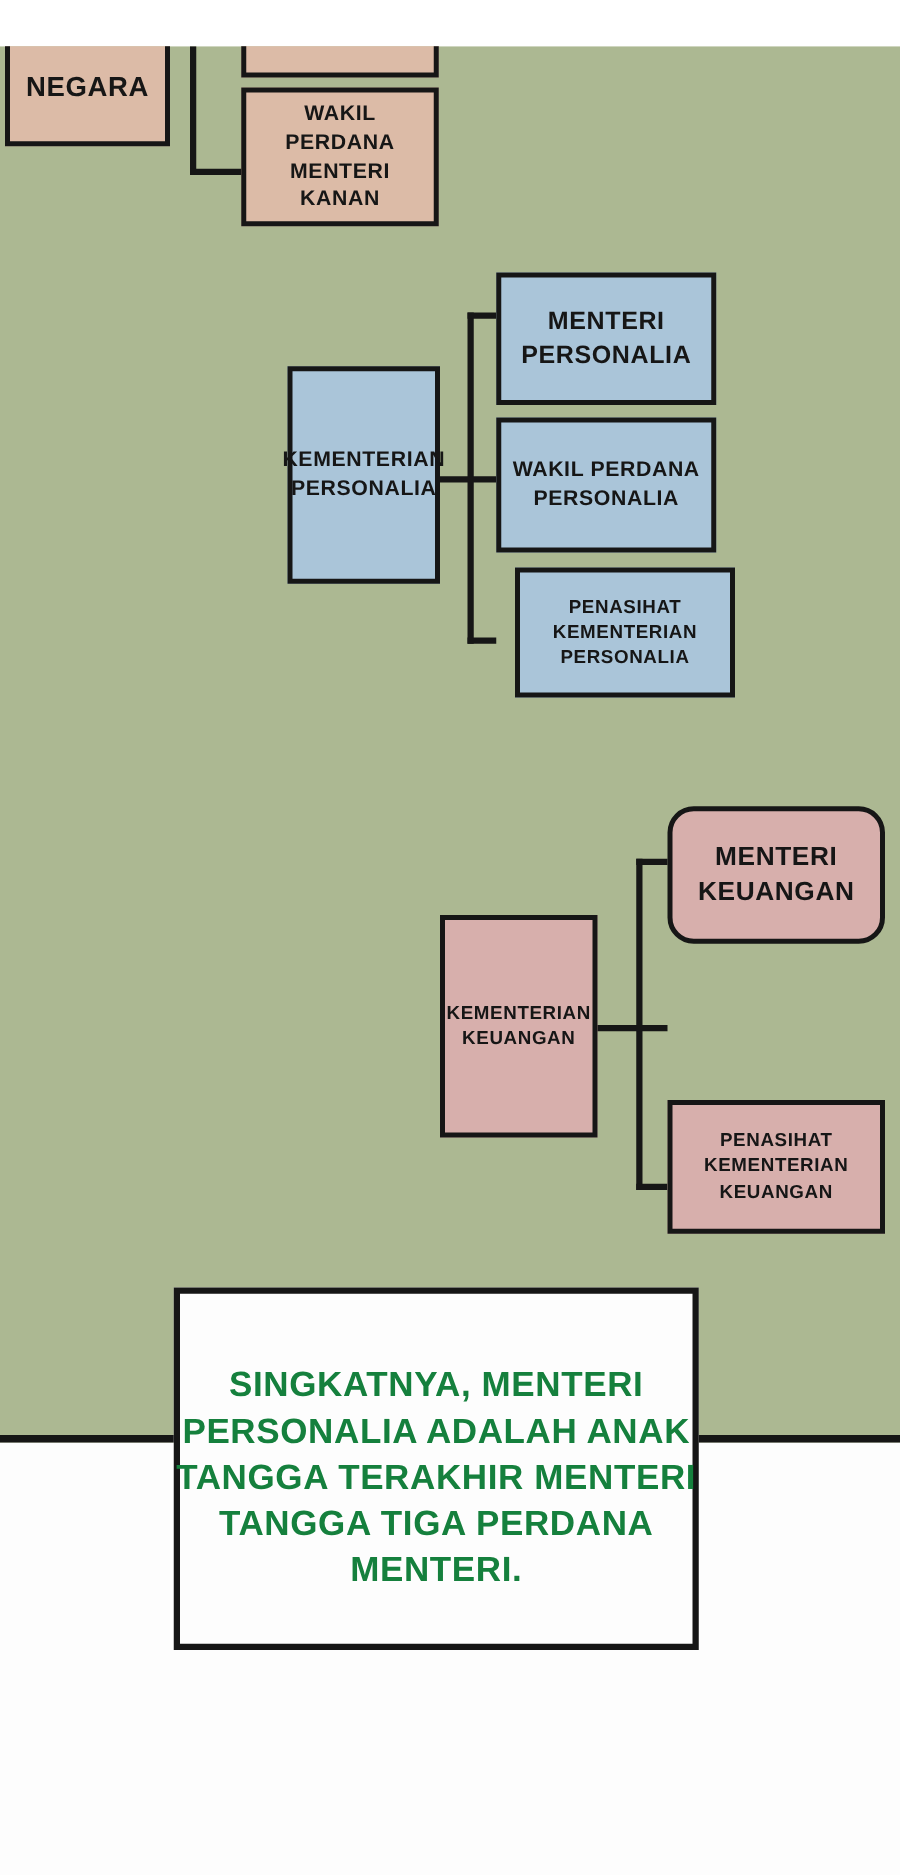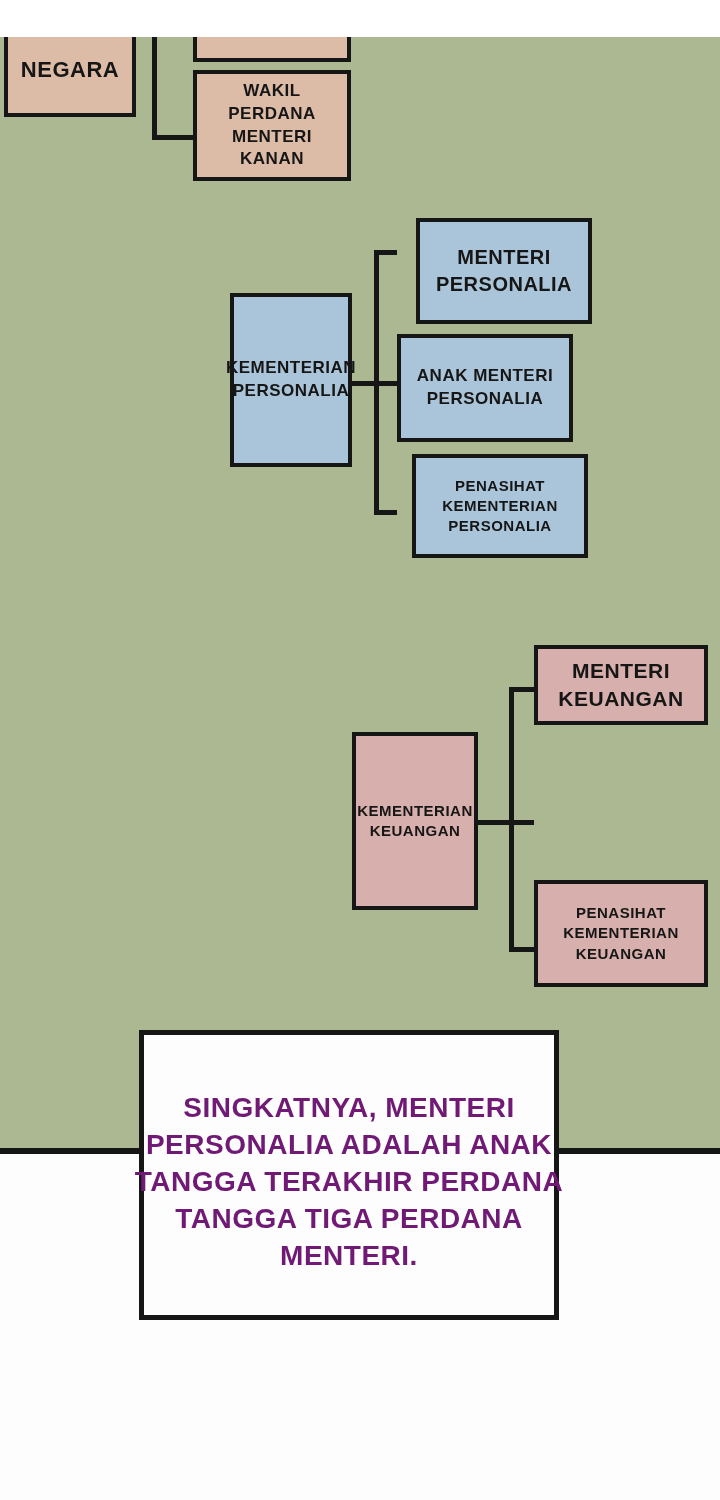--- a/index.html
+++ b/index.html
@@ -52,21 +52,21 @@
     flex-direction: column;
     align-items: center;
     justify-content: center;
     padding-top: 12px;
     z-index: 5;
   }
   .caption-line {
     font-weight: 700;
     font-size: 28px;
     line-height: 37px;
-    color: #701a75;
+    color: #15803d;
     letter-spacing: 0.5px;
     white-space: nowrap;
   }
 </style>
 </head>
 <body>
 
 <div class="canvas">
 
   <div class="green-panel">
@@ -87,48 +87,48 @@
     </div>
 
     <div class="line" style="left:374px; top:213px; width:5px; height:265px;"></div>
     <div class="line" style="left:374px; top:213px; width:23px; height:5px;"></div>
     <div class="line" style="left:352px; top:344px; width:45px; height:5px;"></div>
     <div class="line" style="left:374px; top:473px; width:23px; height:5px;"></div>
 
     <div class="box blue" style="left:230px; top:256px; width:122px; height:174px; font-size:17px;">
       <span>KEMENTERIAN PERSONALIA</span>
     </div>
-    <div class="box blue" style="left:416px; top:181px; width:176px; height:106px; font-size:20px;">
+    <div class="box blue" style="left:397px; top:181px; width:176px; height:106px; font-size:20px;">
       <span>MENTERI PERSONALIA</span>
     </div>
     <div class="box blue" style="left:397px; top:297px; width:176px; height:108px; font-size:17px;">
-      <span>ANAK MENTERI PERSONALIA</span>
+      <span>WAKIL PERDANA PERSONALIA</span>
     </div>
     <div class="box blue" style="left:412px; top:417px; width:176px; height:104px; font-size:15px;">
       <span>PENASIHAT KEMENTERIAN PERSONALIA</span>
     </div>
 
     <div class="line" style="left:509px; top:650px; width:5px; height:265px;"></div>
     <div class="line" style="left:509px; top:650px; width:25px; height:5px;"></div>
     <div class="line" style="left:475px; top:783px; width:59px; height:5px;"></div>
     <div class="line" style="left:509px; top:910px; width:25px; height:5px;"></div>
 
     <div class="box pink" style="left:352px; top:695px; width:126px; height:178px; font-size:15px;">
       <span>KEMENTERIAN KEUANGAN</span>
     </div>
-    <div class="box pink" style="left:534px; top:608px; width:174px; height:80px; font-size:21px;">
+    <div class="box pink" style="left:534px; top:608px; width:174px; height:110px; font-size:21px;border-radius:21px;">
       <span>MENTERI KEUANGAN</span>
     </div>
     <div class="box pink" style="left:534px; top:843px; width:174px; height:107px; font-size:15px;">
       <span>PENASIHAT KEMENTERIAN KEUANGAN</span>
     </div>
 
   </div>
 
   <div class="caption-box">
     <div class="caption-line">SINGKATNYA, MENTERI</div>
     <div class="caption-line">PERSONALIA ADALAH ANAK</div>
-    <div class="caption-line">TANGGA TERAKHIR PERDANA</div>
+    <div class="caption-line">TANGGA TERAKHIR MENTERI</div>
     <div class="caption-line">TANGGA TIGA PERDANA</div>
     <div class="caption-line">MENTERI.</div>
   </div>
 
 </div>
 
 </body></html>

